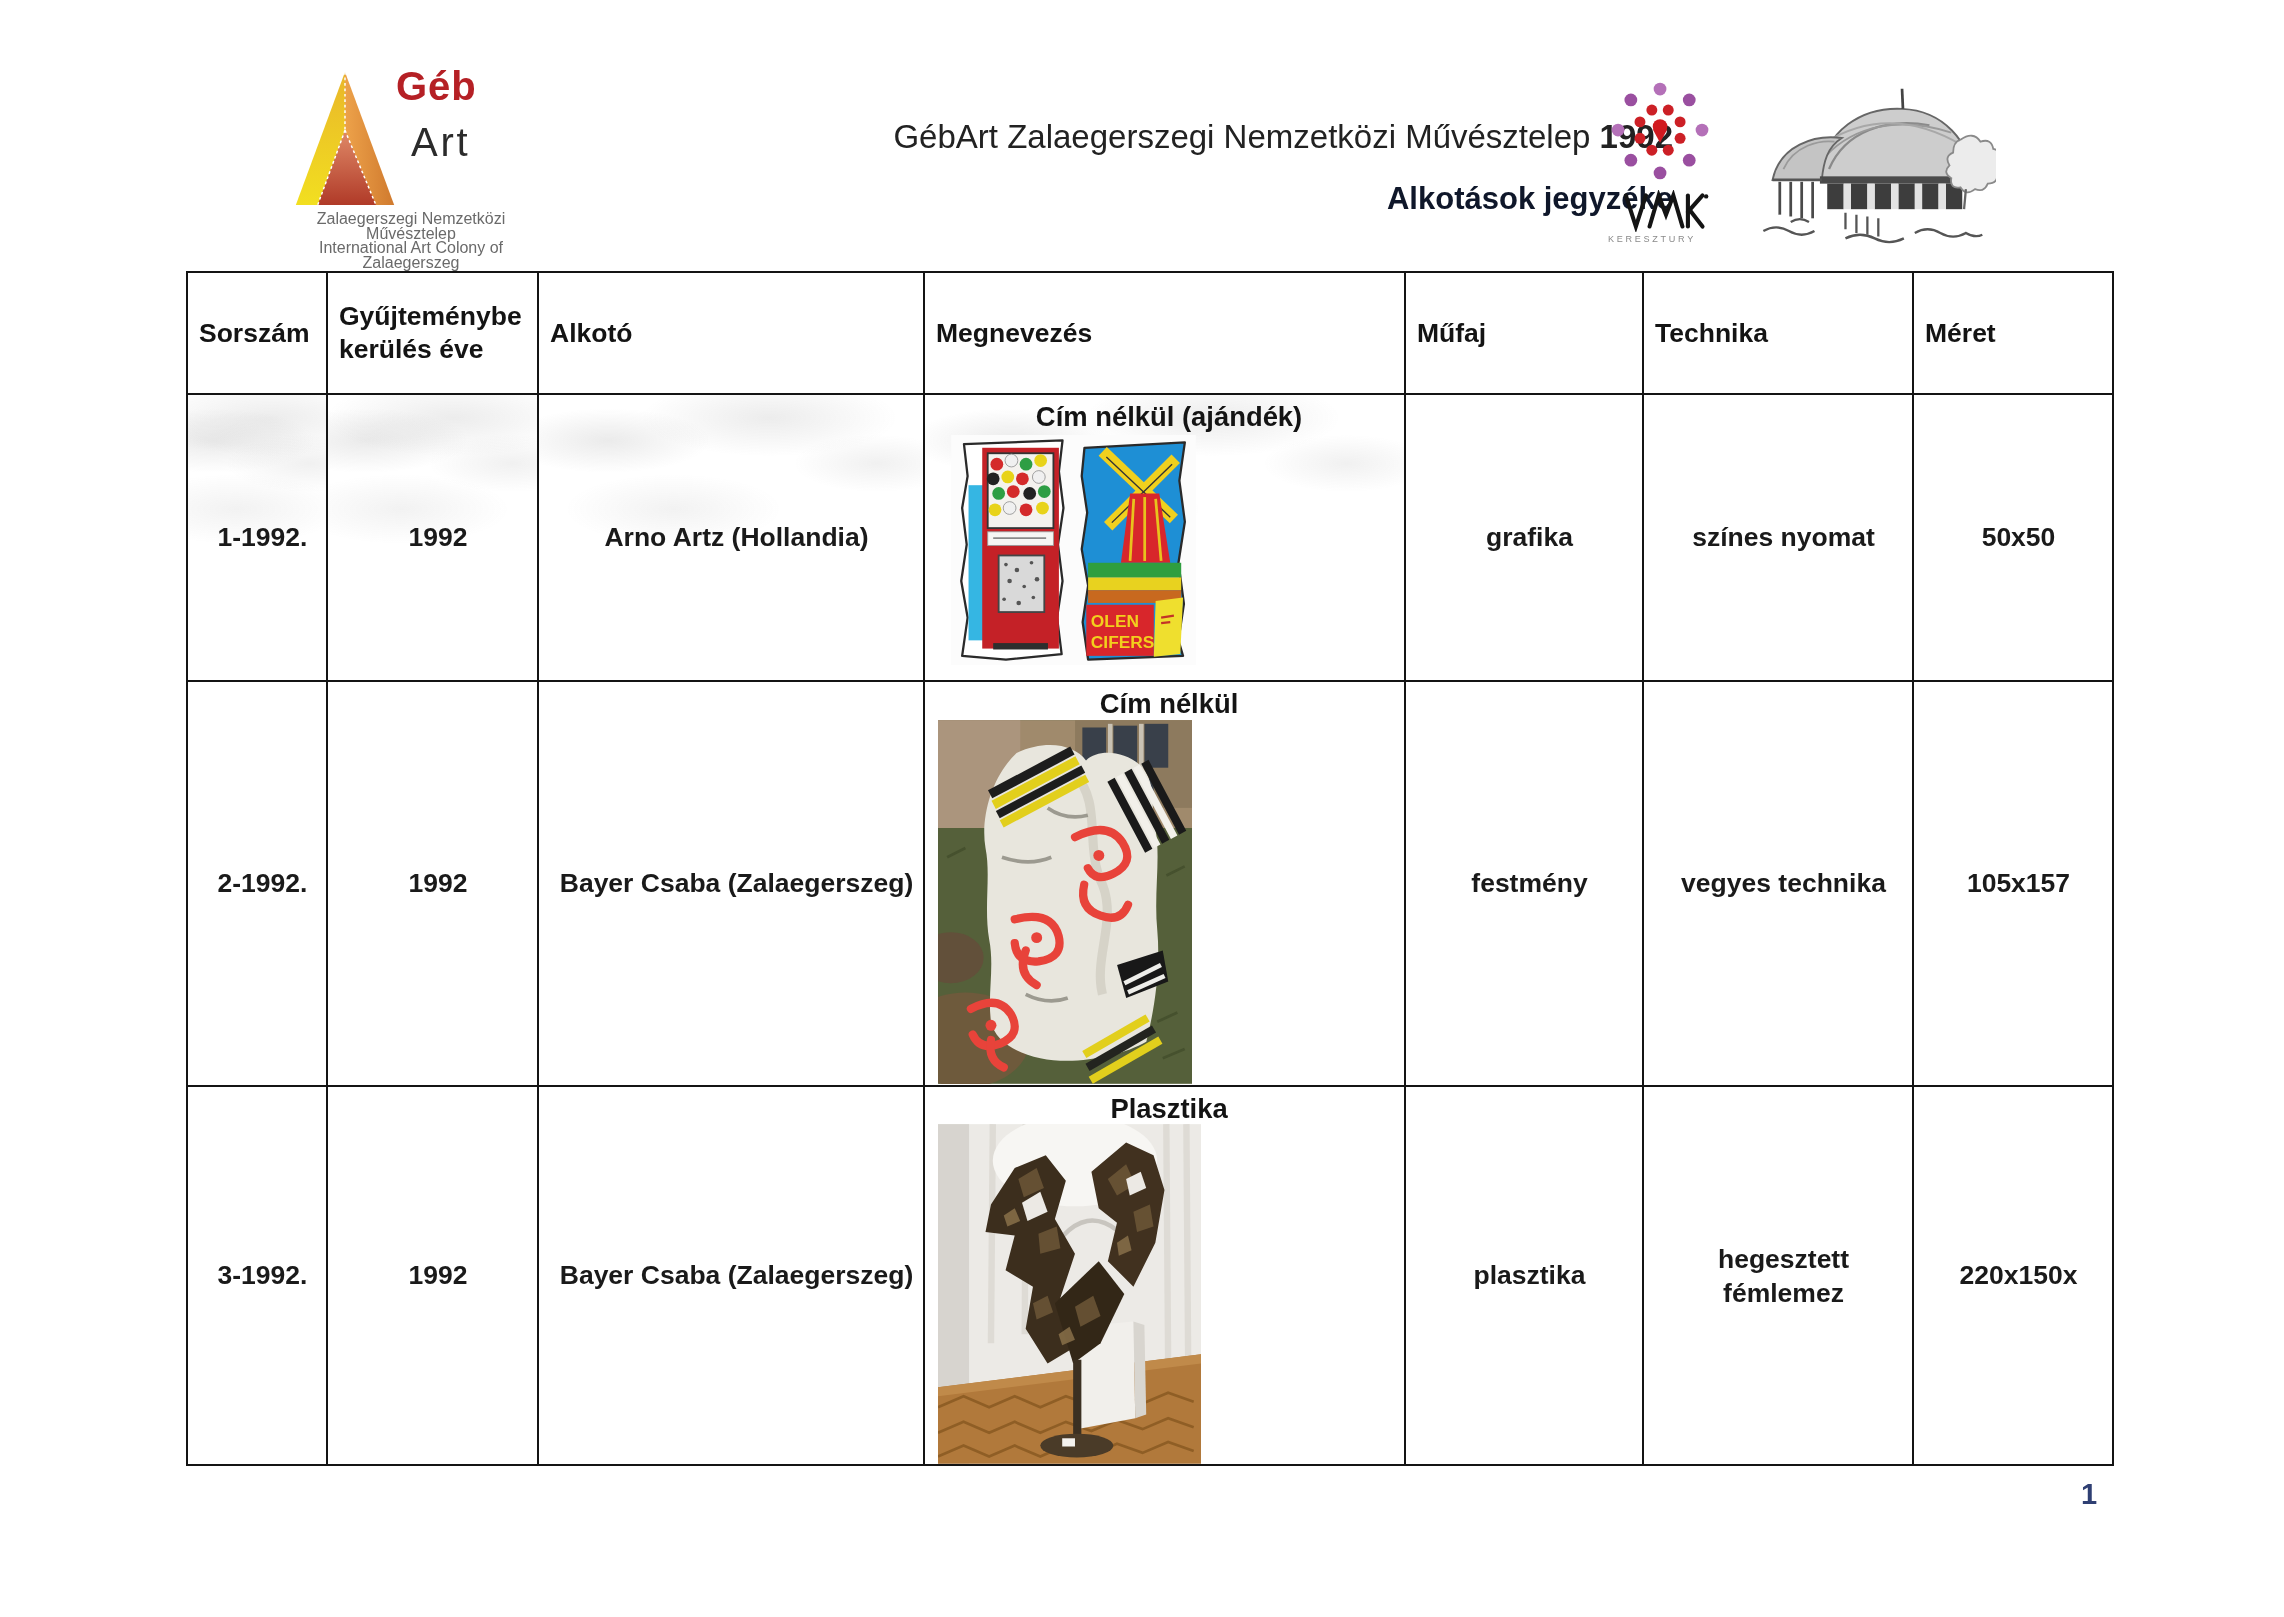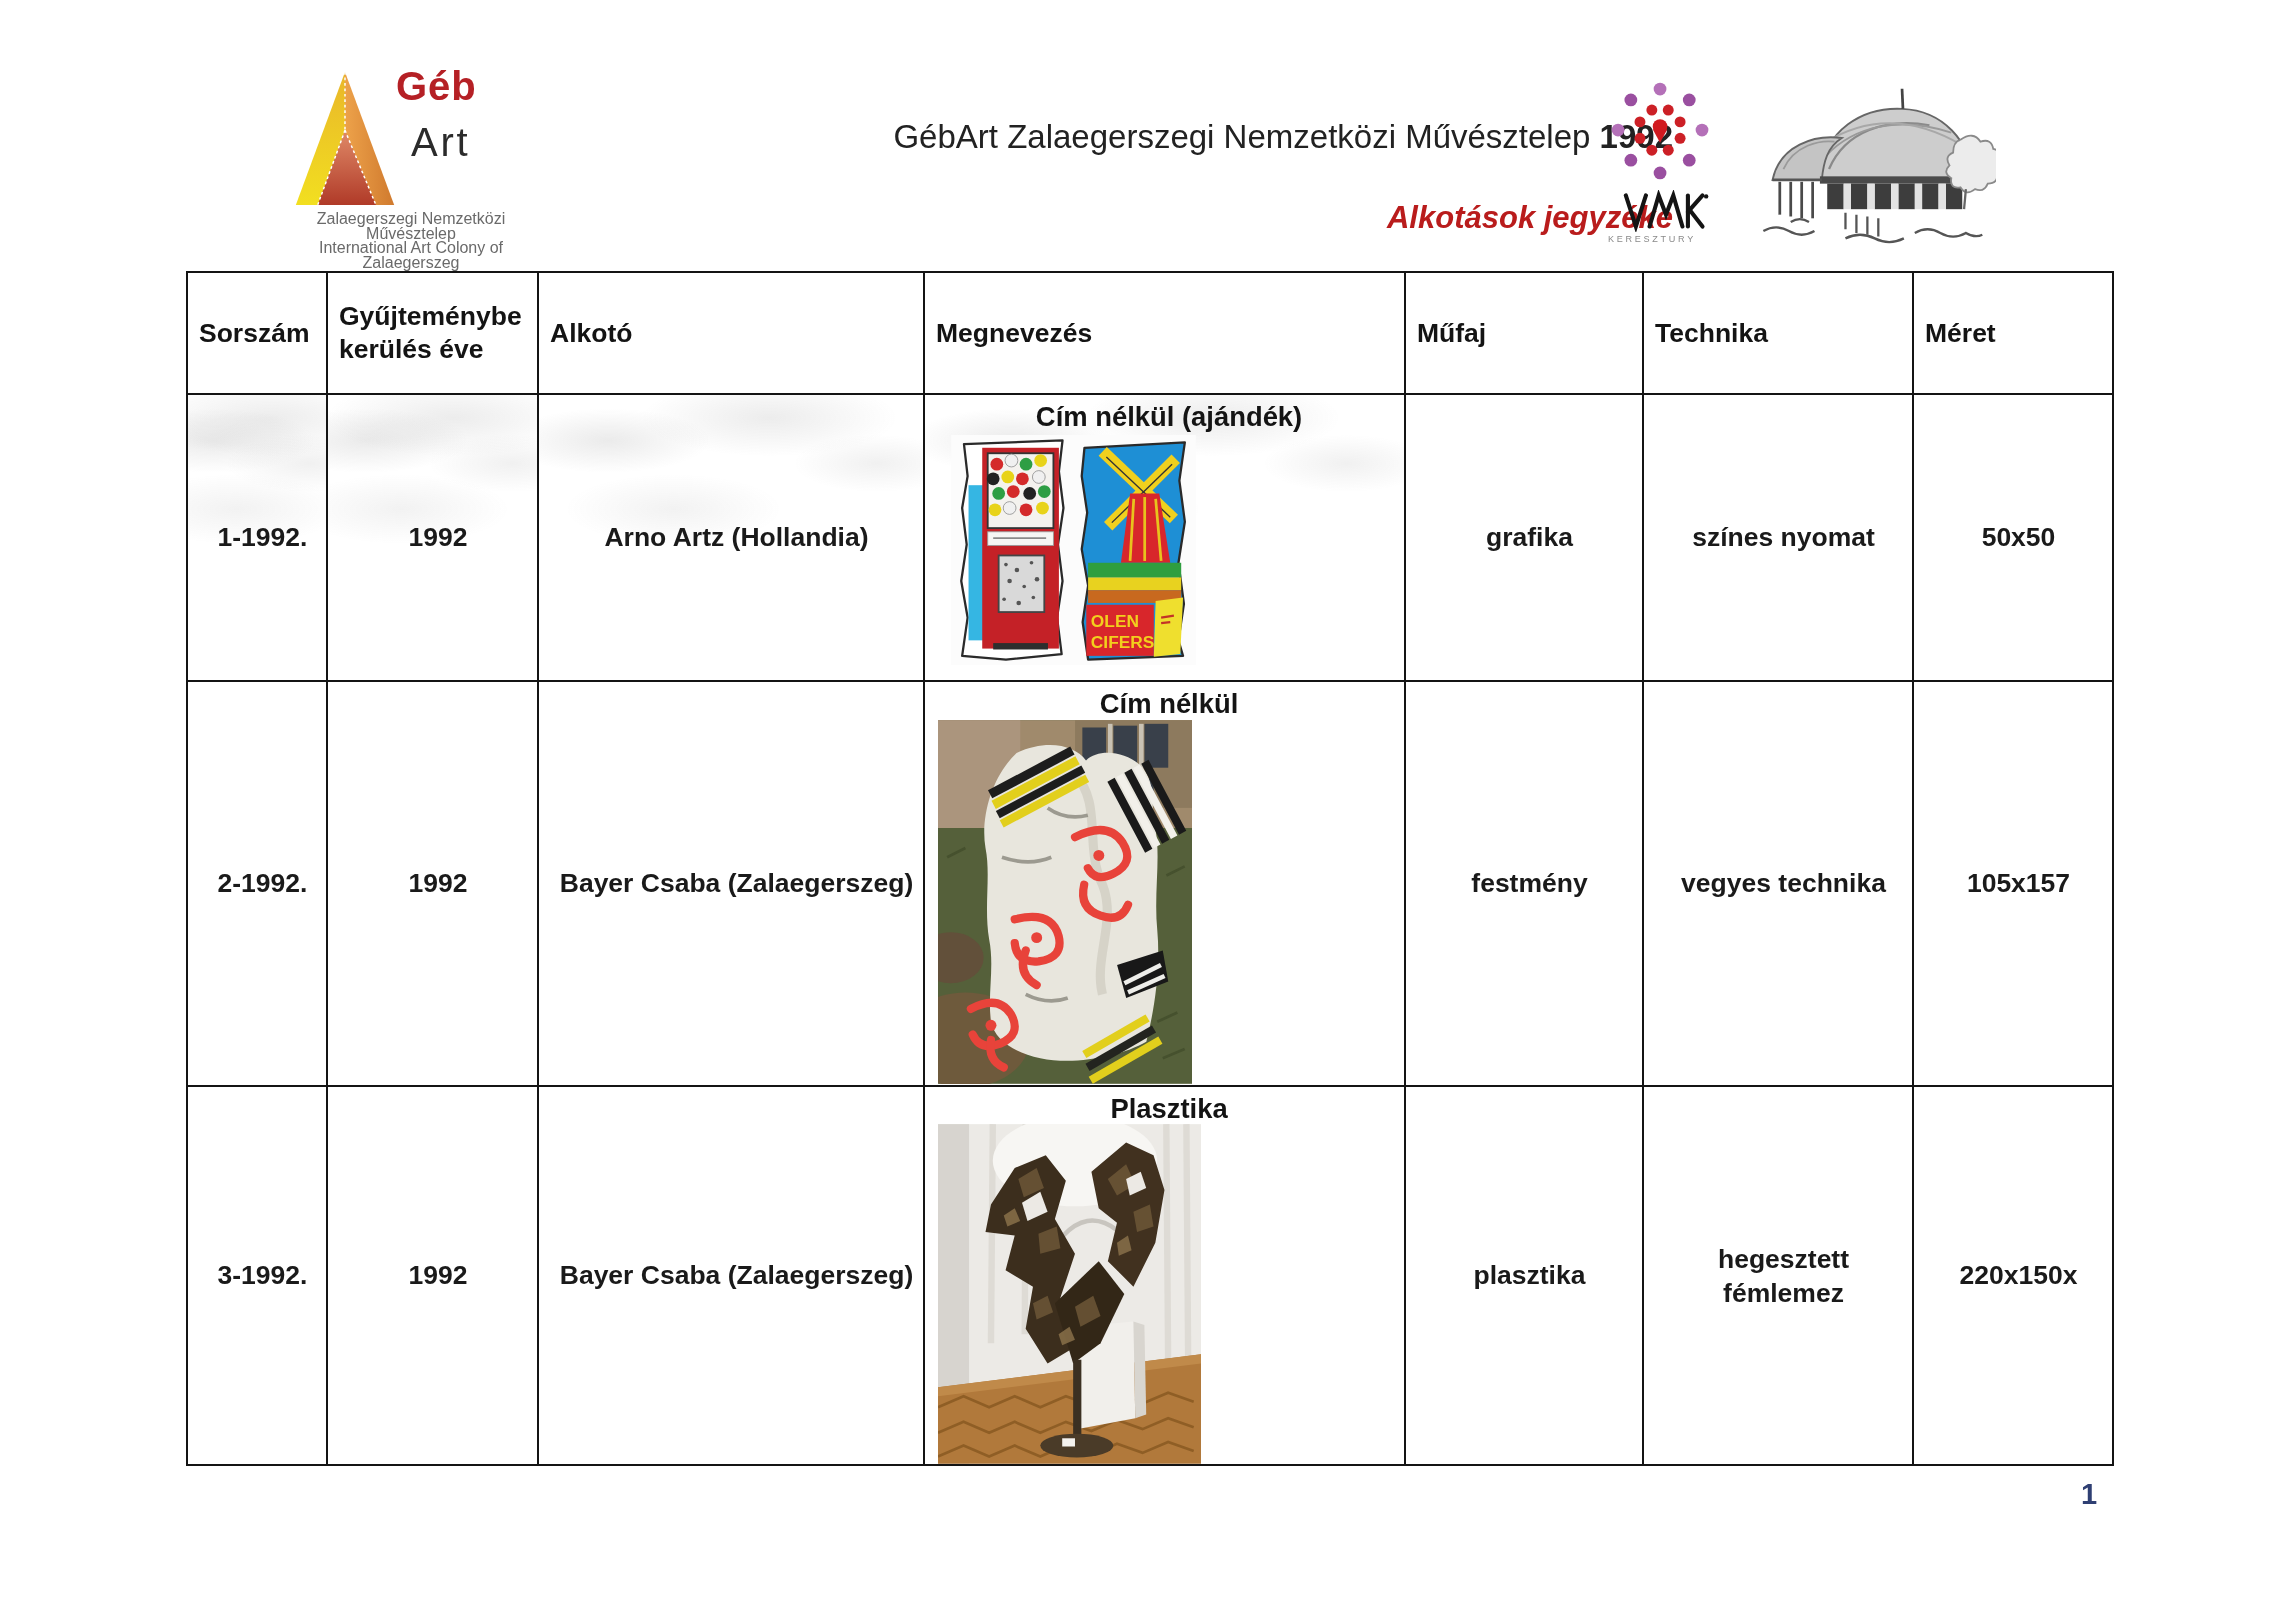--- a/index.html
+++ b/index.html
@@ -15,21 +15,21 @@
   
   .gebart { position: absolute; left: 274px; top: 48px; width: 274px; height: 210px; }
   .gebart .tri { position: absolute; left: 20px; top: 22px; }
   .brand-top { position: absolute; left: 122px; top: 16.4px; font-size: 40px; font-weight: 700; color: #b52025; letter-spacing: 0.9px; }
   .brand-bottom { position: absolute; left: 137px; top: 72px; font-size: 40px; font-weight: 400; color: #2b2b2b; letter-spacing: 2.7px; }
   .tagline { position: absolute; left: 0; top: 164px; width: 274px; text-align: center; font-size: 16px; line-height: 14.6px; color: #6a6a6a; }
 
   .title-wrap { position: absolute; left: 640px; top: 117px; width: 1033px; text-align: right; }
   .doc-title { font-size: 33px; font-weight: 400; color: #222; line-height: 40px; }
   .doc-title b { font-weight: 700; }
-  .doc-subtitle { margin-top: 43px; font-size: 31px; font-weight: 700; color: #b91c1c; font-style: italic; }
+  .doc-subtitle { margin-top: 24px; font-size: 31px; font-weight: 700; color: #0f172a; }
 
   .vmk-block { position: absolute; left: 1608px; top: 79px; width: 115px; text-align: left; }
   .vmk-sub { margin-top: 2.7px; font-size: 9.1px; letter-spacing: 2.7px; color: #8a8a8a; }
   .building { position: absolute; left: 1736px; top: 85px; }
 
   
   .tbl-wrap { position: absolute; left: 186px; top: 271px; }
   table { border-collapse: collapse; table-layout: fixed; width: 1925px; }
   th, td { border: 2.7px solid #141414; padding: 0 0 0 11px; box-sizing: border-box; vertical-align: middle; text-align: left; }
   th { font-size: 26.5px; font-weight: 700; color: #141414; line-height: 33px; padding-right: 5.5px; }

